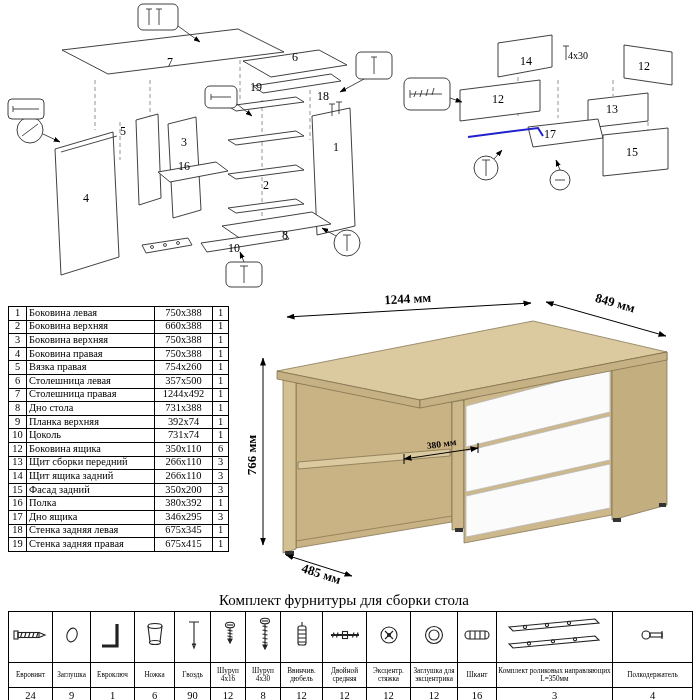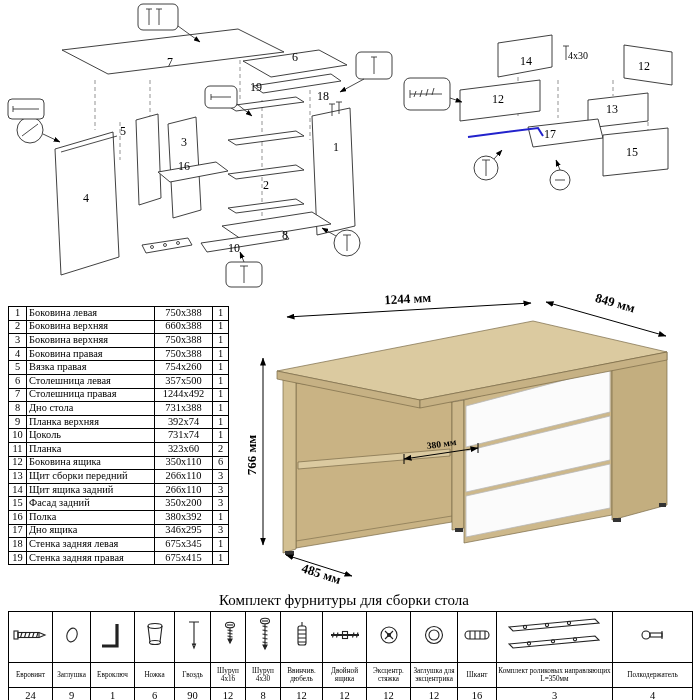--- a/index.html
+++ b/index.html
@@ -224,26 +224,20 @@
       <td class="c-qty">1</td>
     </tr>
 
     <tr>
       <td class="c-num">10</td>
       <td class="c-name">Цоколь</td>
       <td class="c-size">731x74</td>
       <td class="c-qty">1</td>
     </tr>
 
-    <tr>
-      <td class="c-num">11</td>
-      <td class="c-name">Планка</td>
-      <td class="c-size">323x60</td>
-      <td class="c-qty">2</td>
-    </tr>
 
     <tr>
       <td class="c-num">12</td>
       <td class="c-name">Боковина ящика</td>
       <td class="c-size">350x110</td>
       <td class="c-qty">6</td>
     </tr>
 
     <tr>
       <td class="c-num">13</td>
@@ -488,21 +482,21 @@
     </tr>
     <tr>
       <td class="hw-label-cell">Евровинт</td>
       <td class="hw-label-cell">Заглушка</td>
       <td class="hw-label-cell">Евроключ</td>
       <td class="hw-label-cell">Ножка</td>
       <td class="hw-label-cell">Гвоздь</td>
       <td class="hw-label-cell">Шуруп 4x16</td>
       <td class="hw-label-cell">Шуруп 4x30</td>
       <td class="hw-label-cell">Ввинчив. дюбель</td>
-      <td class="hw-label-cell">Двойной ящика</td>
+      <td class="hw-label-cell">Двойной средняя</td>
       <td class="hw-label-cell">Эксцентр. стяжка</td>
       <td class="hw-label-cell">Заглушка для эксцентрика</td>
       <td class="hw-label-cell">Шкант</td>
       <td class="hw-label-cell">Комплект роликовых направляющих L=350мм</td>
       <td class="hw-label-cell">Полкодержатель</td>
     </tr>
     <tr>
       <td class="hw-qty-cell">24</td>
       <td class="hw-qty-cell">9</td>
       <td class="hw-qty-cell">1</td>

